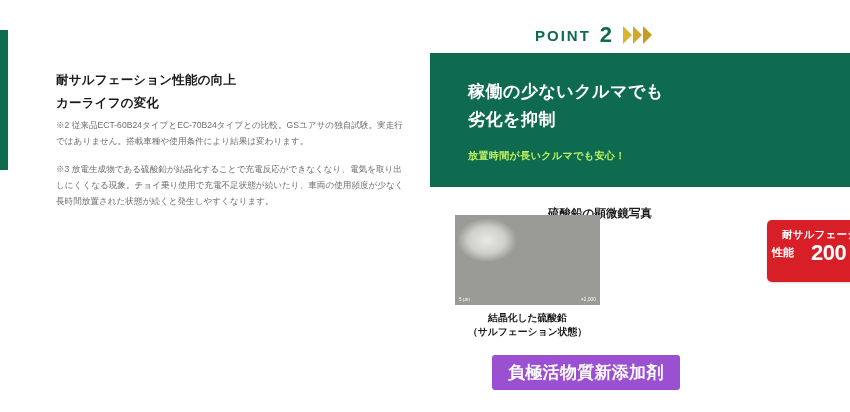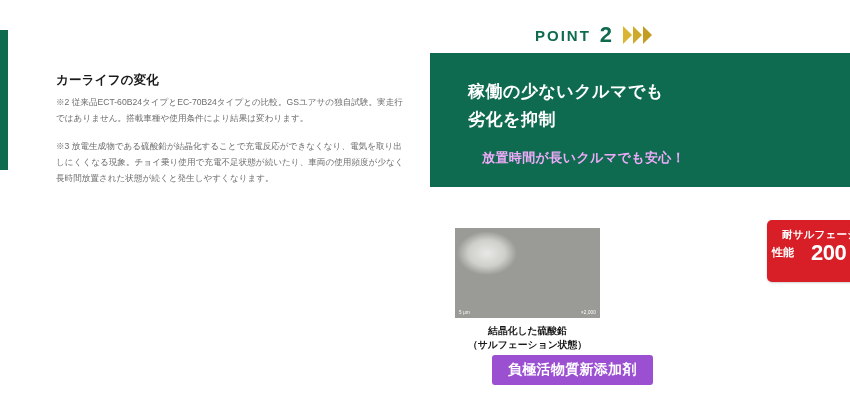--- a/index.html
+++ b/index.html
@@ -131,43 +131,43 @@
     top: 25px;
     font-size: 17px;
     font-weight: bold;
     color: #ffffff;
     line-height: 1.62;
     letter-spacing: 0.5px;
     white-space: pre-line;
   }
   .banner-sub {
     position: absolute;
-    left: 52px;
+    left: 38px;
     top: 96px;
-    font-size: 13px;
-    font-weight: bold;
-    color: #f0abfc;
+    font-size: 10px;
+    font-weight: bold;
+    color: #bef264;
     letter-spacing: 0.4px;
   }
 
   
   .micro-title {
     position: absolute;
     left: 0;
     top: 206px;
     width: 340px;
     text-align: center;
     font-size: 11.5px;
     font-weight: bold;
     color: #1a1a1a;
   }
   .photos {
     position: absolute;
     left: 25px;
-    top: 228px;
+    top: 215px;
     display: flex;
     gap: 6px;
   }
   .photo-wrap {
     width: 145px;
   }
   .photo {
     position: relative;
     width: 145px;
     height: 90px;
@@ -225,21 +225,21 @@
     white-space: pre-line;
   }
 
   
   .pill {
     position: absolute;
     left: 62px;
     top: 355px;
     background: #9b4fd1;
     color: #ffffff;
-    font-size: 14px;
+    font-size: 17px;
     font-weight: bold;
     padding: 6px 16px;
     border-radius: 3px;
     letter-spacing: 0.3px;
   }
 
   
   .badge {
     position: absolute;
     left: 337px;
@@ -279,20 +279,21 @@
   }
 </style>
 </head>
 <body>
 
 <div class="page">
 
   <div class="left-accent"></div>
 
   <div class="left-col">
+    <h2 class="lead-heading">耐サルフェーション性能の向上</h2>
     <h3 class="sub-heading">カーライフの変化</h3>
     <p class="note">※2 従来品ECT-60B24タイプとEC-70B24タイプとの比較。GSユアサの独自試験。実走行ではありません。搭載車種や使用条件により結果は変わります。</p>
     <p class="note">※3 放電生成物である硫酸鉛が結晶化することで充電反応ができなくなり、電気を取り出しにくくなる現象。チョイ乗り使用で充電不足状態が続いたり、車両の使用頻度が少なく長時間放置された状態が続くと発生しやすくなります。</p>
   </div>
 
   <div class="right-col">
 
     <div class="point-head">
       <span class="point-word">POINT</span>
       <span class="point-num">2</span>
@@ -302,20 +303,21 @@
           <span class="chev c3"></span>
       </span>
     </div>
 
     <div class="green-banner">
       <div class="banner-title">稼働の少ないクルマでも
 劣化を抑制</div>
       <div class="banner-sub">放置時間が長いクルマでも安心！</div>
     </div>
 
+    <div class="micro-title">硫酸鉛の顕微鏡写真</div>
 
     <div class="photos">
       <div class="photo-wrap">
         <div class="photo left-photo">
           <span class="photo-scale">5 μm</span>
           <span class="photo-mag">×2,000</span>
         </div>
         <div class="photo-caption">結晶化した硫酸鉛
 （サルフェーション状態）</div>
       </div>

